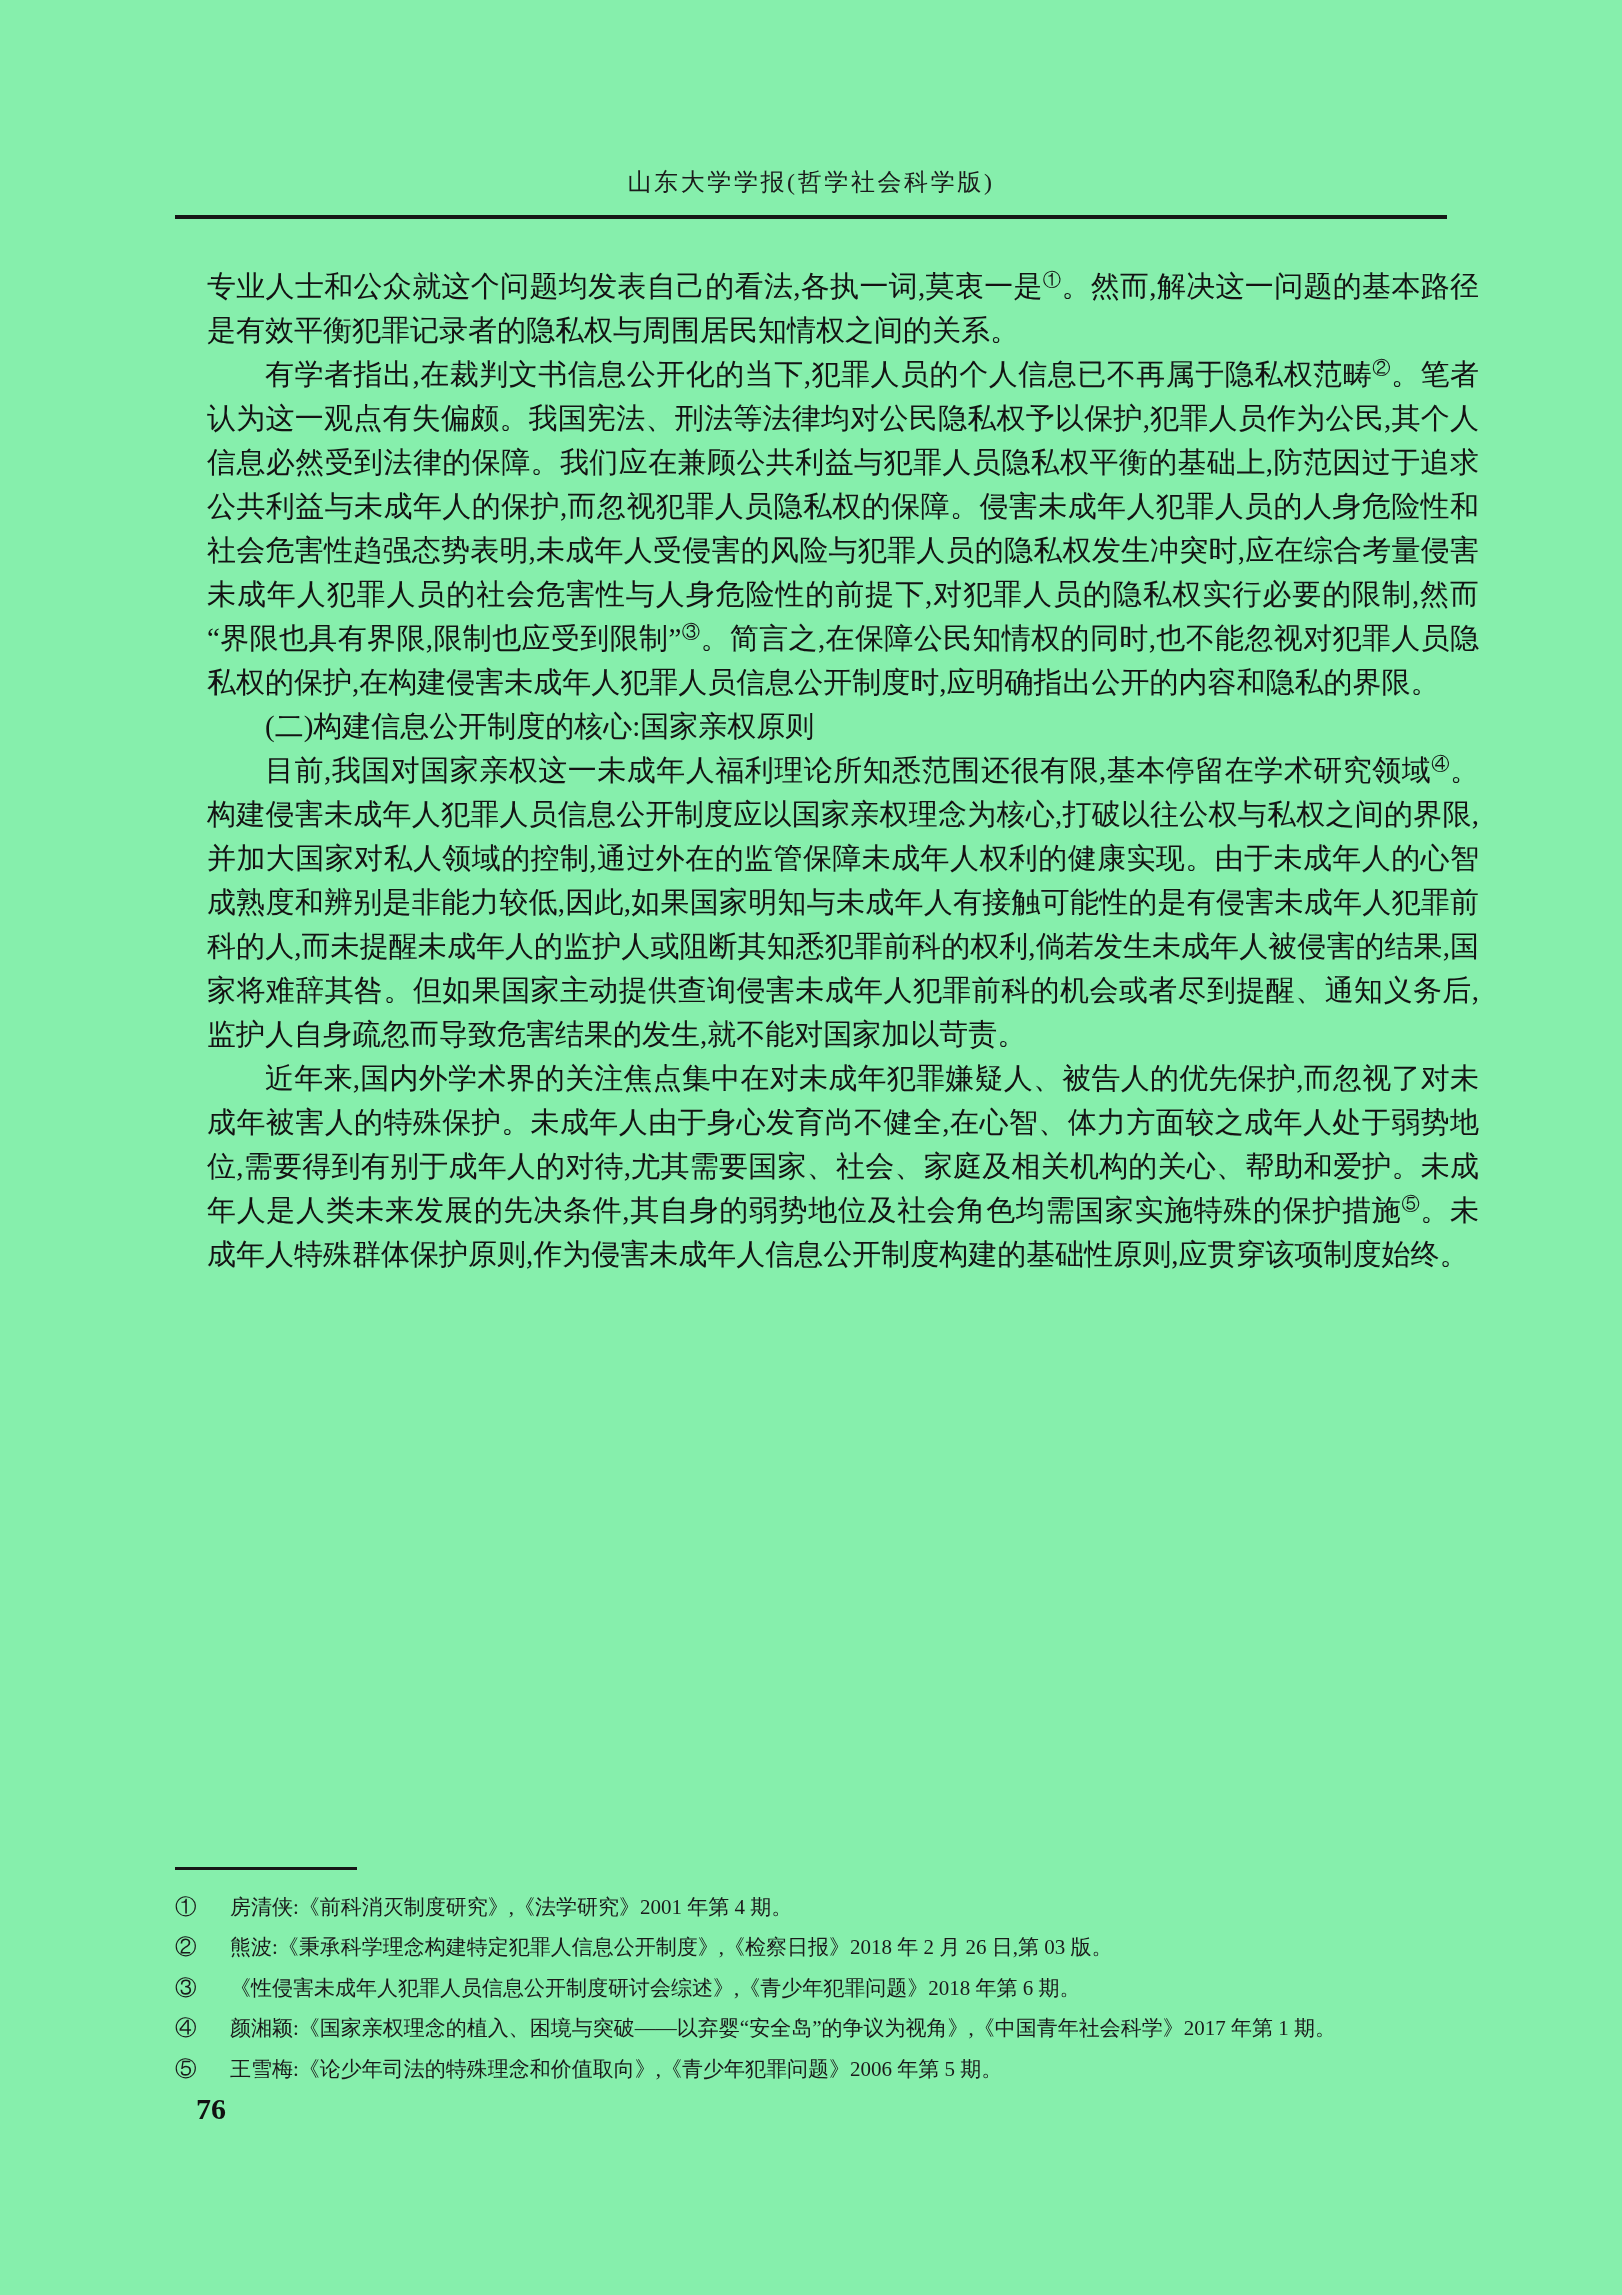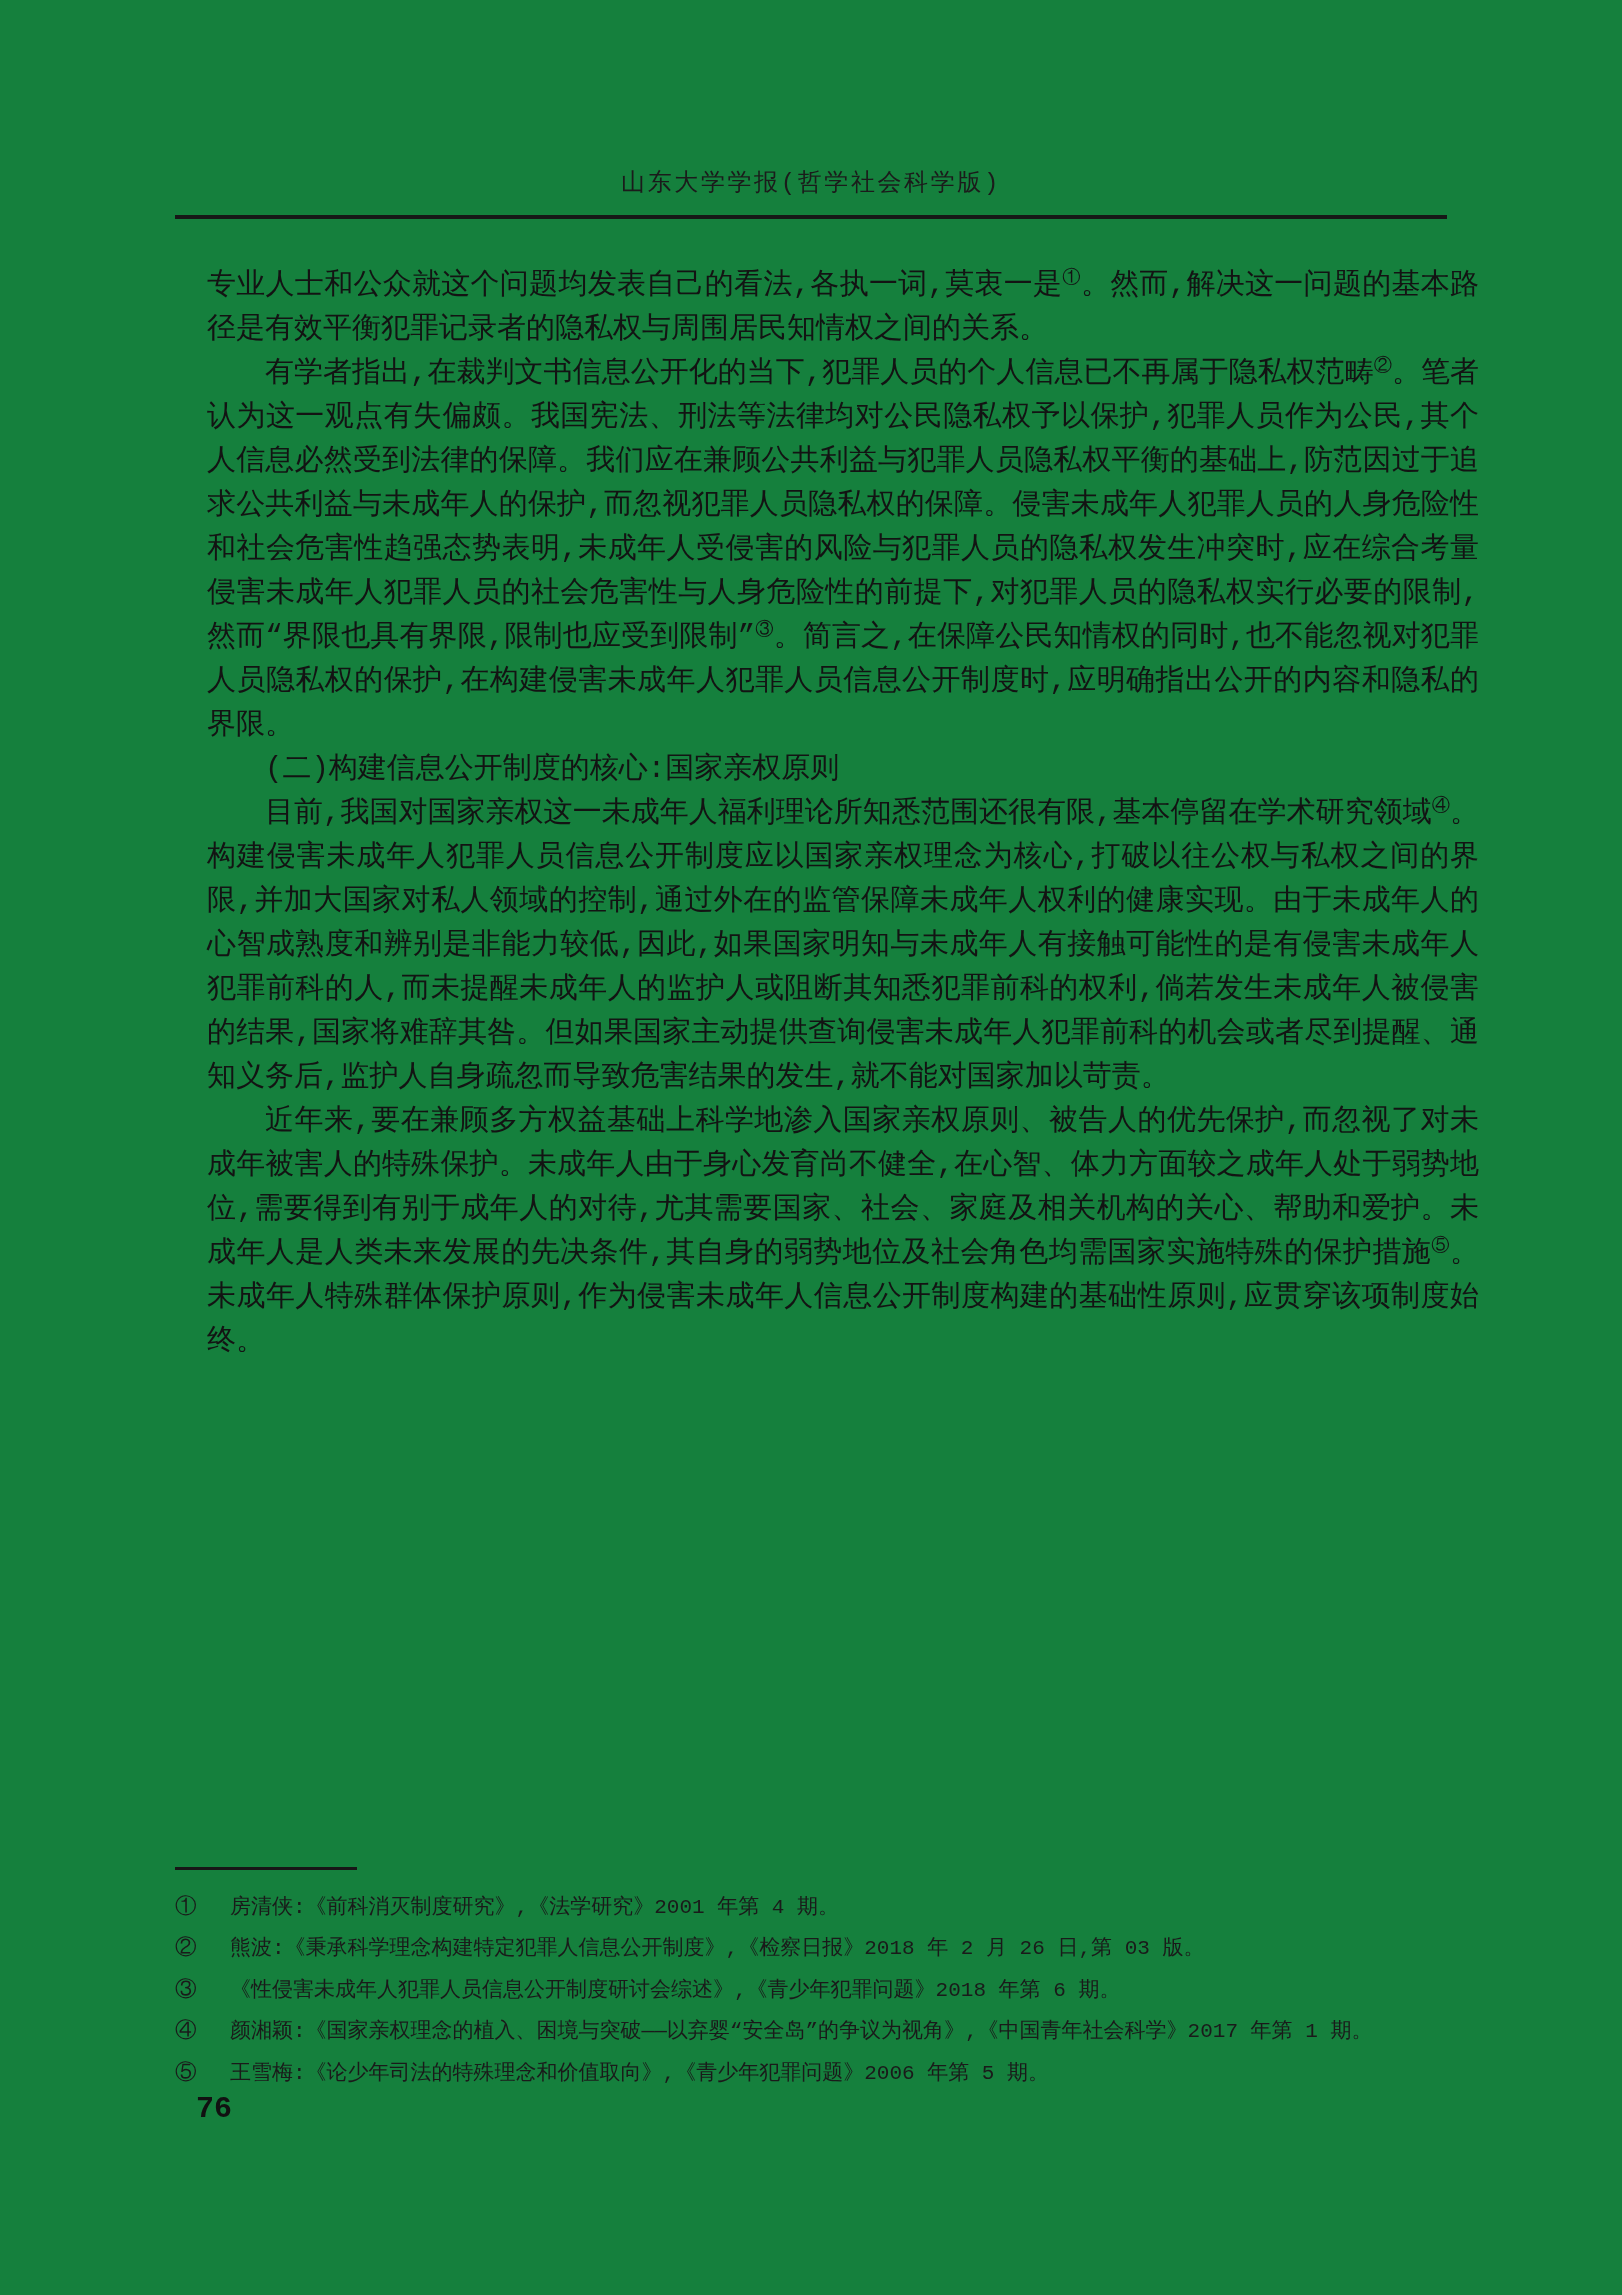--- a/index.html
+++ b/index.html
@@ -5,23 +5,23 @@
   html, body {
     margin: 0;
     padding: 0;
     background: #e8e8e8;
   }
   .page {
     position: relative;
     width: 1622px;
     height: 2295px;
     margin: 0 auto;
-    background: #15803d;
+    background: #86efac;
     color: #161616;
-    font-family: Liberation Mono, monospace;
+    font-family: Liberation Serif, serif;
     overflow: hidden;
   }
   
   .journal-title {
     position: absolute;
     top: 166px;
     left: 0;
     width: 100%;
     text-align: center;
     font-size: 24px;
@@ -114,21 +114,21 @@
 
   <div class="journal-title">山东大学学报(哲学社会科学版)</div>
 
   <div class="header-rule"></div>
 
   <main class="article-body">
       <p class="para no-indent"><span>专业人士和公众就这个问题均发表自己的看法,各执一词,莫衷一是</span><span class="sup">①</span><span>。然而,解决这一问题的基本路径是有效平衡犯罪记录者的隐私权与周围居民知情权之间的关系。</span></p>
       <p class="para"><span>有学者指出,在裁判文书信息公开化的当下,犯罪人员的个人信息已不再属于隐私权范畴</span><span class="sup">②</span><span>。笔者认为这一观点有失偏颇。我国宪法、刑法等法律均对公民隐私权予以保护,犯罪人员作为公民,其个人信息必然受到法律的保障。我们应在兼顾公共利益与犯罪人员隐私权平衡的基础上,防范因过于追求公共利益与未成年人的保护,而忽视犯罪人员隐私权的保障。侵害未成年人犯罪人员的人身危险性和社会危害性趋强态势表明,未成年人受侵害的风险与犯罪人员的隐私权发生冲突时,应在综合考量侵害未成年人犯罪人员的社会危害性与人身危险性的前提下,对犯罪人员的隐私权实行必要的限制,然而“界限也具有界限,限制也应受到限制”</span><span class="sup">③</span><span>。简言之,在保障公民知情权的同时,也不能忽视对犯罪人员隐私权的保护,在构建侵害未成年人犯罪人员信息公开制度时,应明确指出公开的内容和隐私的界限。</span></p>
       <p class="para heading"><span>(二)构建信息公开制度的核心:国家亲权原则</span></p>
       <p class="para"><span>目前,我国对国家亲权这一未成年人福利理论所知悉范围还很有限,基本停留在学术研究领域</span><span class="sup">④</span><span>。构建侵害未成年人犯罪人员信息公开制度应以国家亲权理念为核心,打破以往公权与私权之间的界限,并加大国家对私人领域的控制,通过外在的监管保障未成年人权利的健康实现。由于未成年人的心智成熟度和辨别是非能力较低,因此,如果国家明知与未成年人有接触可能性的是有侵害未成年人犯罪前科的人,而未提醒未成年人的监护人或阻断其知悉犯罪前科的权利,倘若发生未成年人被侵害的结果,国家将难辞其咎。但如果国家主动提供查询侵害未成年人犯罪前科的机会或者尽到提醒、通知义务后,监护人自身疏忽而导致危害结果的发生,就不能对国家加以苛责。</span></p>
-      <p class="para"><span>近年来,要在兼顾多方权益基础上科学地渗入国家亲权原则、被告人的优先保护,而忽视了对未成年被害人的特殊保护。未成年人由于身心发育尚不健全,在心智、体力方面较之成年人处于弱势地位,需要得到有别于成年人的对待,尤其需要国家、社会、家庭及相关机构的关心、帮助和爱护。未成年人是人类未来发展的先决条件,其自身的弱势地位及社会角色均需国家实施特殊的保护措施</span><span class="sup">⑤</span><span>。未成年人特殊群体保护原则,作为侵害未成年人信息公开制度构建的基础性原则,应贯穿该项制度始终。</span></p>
+      <p class="para"><span>近年来,国内外学术界的关注焦点集中在对未成年犯罪嫌疑人、被告人的优先保护,而忽视了对未成年被害人的特殊保护。未成年人由于身心发育尚不健全,在心智、体力方面较之成年人处于弱势地位,需要得到有别于成年人的对待,尤其需要国家、社会、家庭及相关机构的关心、帮助和爱护。未成年人是人类未来发展的先决条件,其自身的弱势地位及社会角色均需国家实施特殊的保护措施</span><span class="sup">⑤</span><span>。未成年人特殊群体保护原则,作为侵害未成年人信息公开制度构建的基础性原则,应贯穿该项制度始终。</span></p>
     </main>
 
   <div class="footnote-divider"></div>
 
   <div class="footnote-list">
       <div class="footnote">
         <span class="fn-marker">①</span>
         <span class="fn-text">房清侠:《前科消灭制度研究》,《法学研究》2001 年第 4 期。</span>
       </div>
       <div class="footnote">

